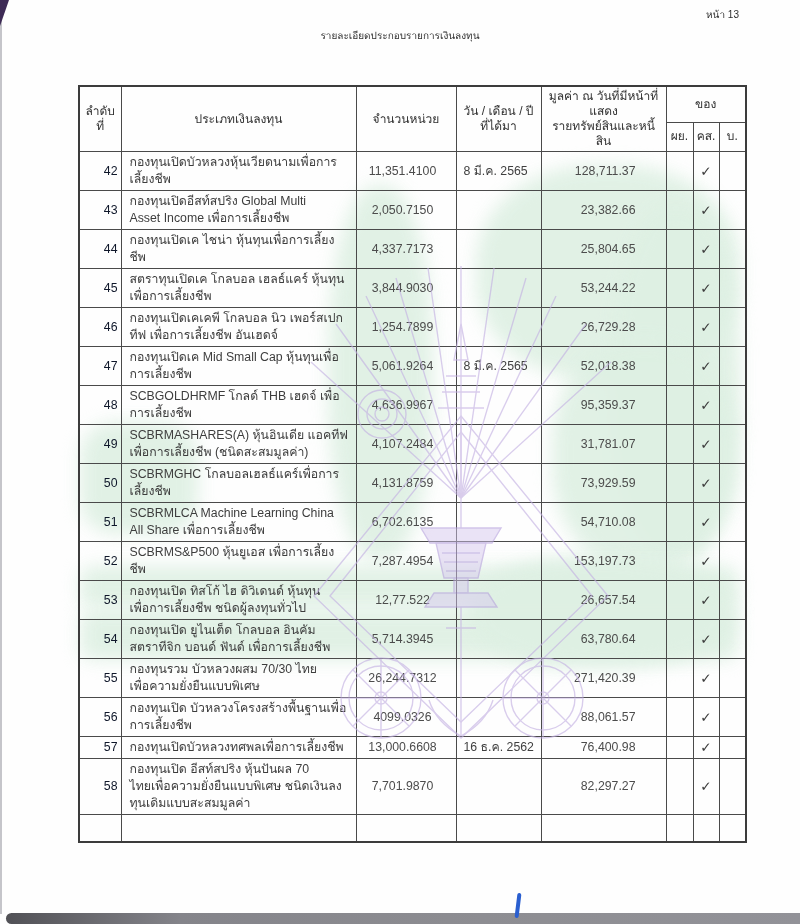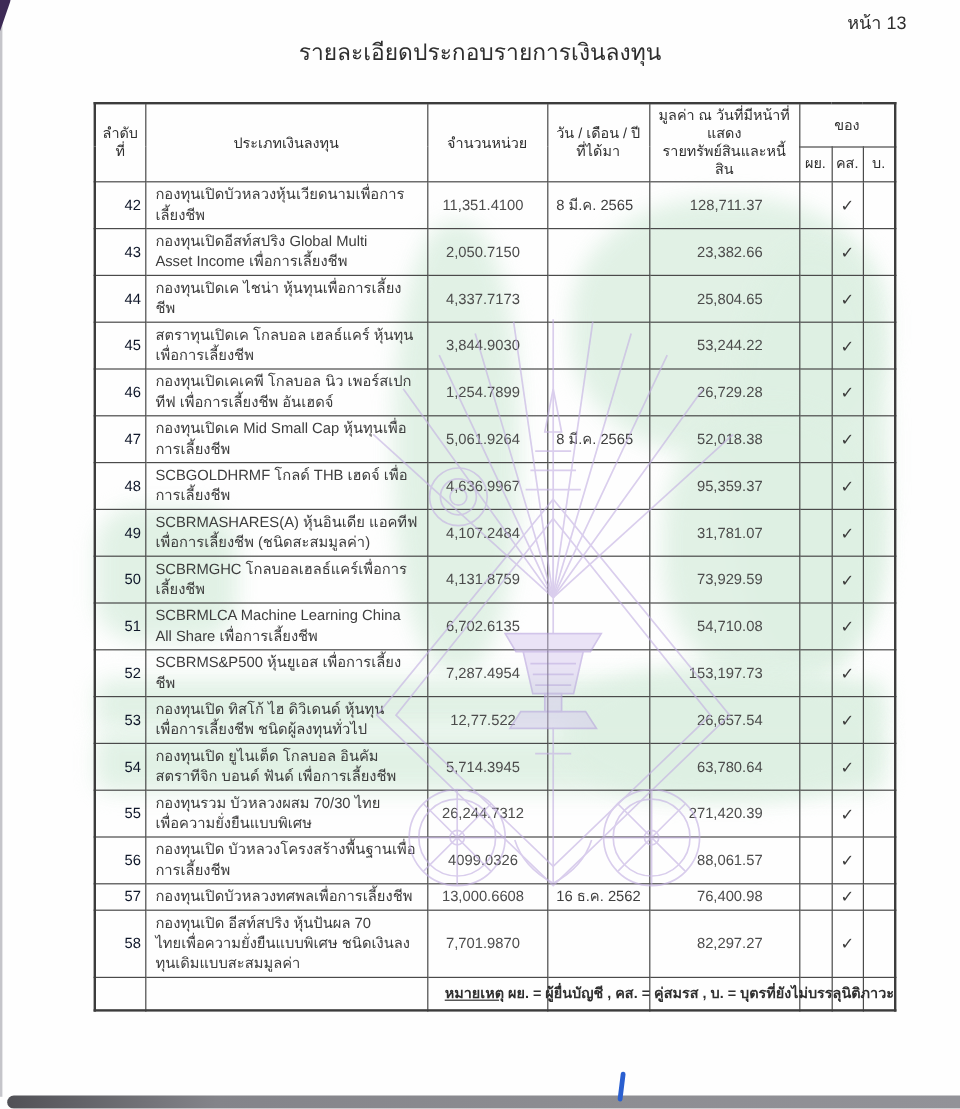--- a/index.html
+++ b/index.html
@@ -12,22 +12,22 @@
   .bottom-bar{position:absolute;left:6px;right:0;top:913px;height:11px;border-radius:7px 0 0 7px;
     background:linear-gradient(to right,#515156,#84848a 22%,#8d8d92 60%,#929298);}
   
   .gwm{position:absolute;background:#def0e3;filter:blur(9px);opacity:.9;border-radius:45%;z-index:1;}
   
   .seal{position:absolute;left:296px;top:266px;width:340px;height:510px;z-index:4;pointer-events:none;}
   
   .pen{position:absolute;left:516px;top:893px;width:4px;height:25px;background:#2a5fd0;
     border-radius:2px;transform:rotate(7deg);z-index:6;}
   
-  .page-number{position:absolute;top:7px;left:706px;width:86px;font-size:15px;color:#2e2e2e;z-index:3;}
-  .doc-title{position:absolute;top:28px;left:0;width:800px;text-align:center;font-size:19px;
+  .page-number{position:absolute;top:7px;left:706px;width:86px;font-size:10px;color:#2e2e2e;z-index:3;}
+  .doc-title{position:absolute;top:28px;left:0;width:800px;text-align:center;font-size:10px;
     color:#2e2e2e;z-index:3;font-family:Liberation Serif, serif;}
   
   .tablewrap{position:absolute;left:78px;top:85px;z-index:3;}
   table{border-collapse:collapse;table-layout:fixed;width:667px;background:transparent;
     border:2px solid #3c3c3c;}
   th,td{border:1px solid #4a4a4a;font-weight:normal;vertical-align:middle;
     font-size:12.3px;line-height:17px;padding:2px 3px;white-space:pre-line;}
   thead th{text-align:center;color:#2f2f2f;font-size:12px;line-height:15px;}
   thead tr:first-child{height:32px;}
   thead tr:last-child th{height:21px;}
@@ -329,22 +329,19 @@
     <td class="c-date"></td>
     <td class="c-value"></td>
     <td class="c-chk"></td>
     <td class="c-chk"></td>
     <td class="c-chk"></td>
   </tr>
         </tbody>
     </table>
   </div>
 
-  <div class="footnote">
-    <span class="u">หมายเหตุ</span><span> ผย. = ผู้ยื่นบัญชี , คส. = คู่สมรส , บ. = บุตรที่ยังไม่บรรลุนิติภาวะ</span>
-  </div>
 
   <div class="pen"></div>
 
   <div class="left-edge"></div>
   <div class="corner-wedge"></div>
   <div class="bottom-bar"></div>
 </div>
 
 </body></html>

